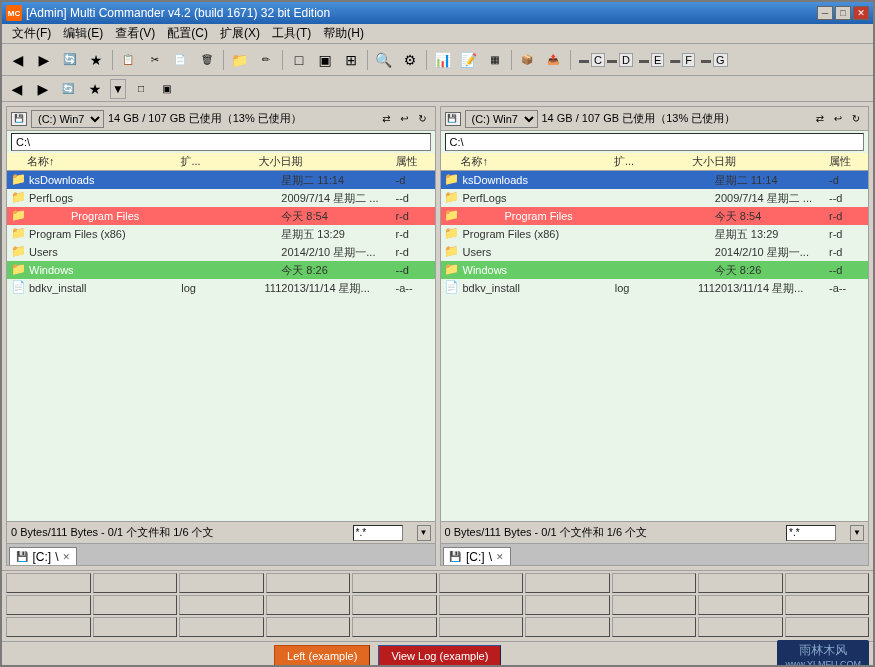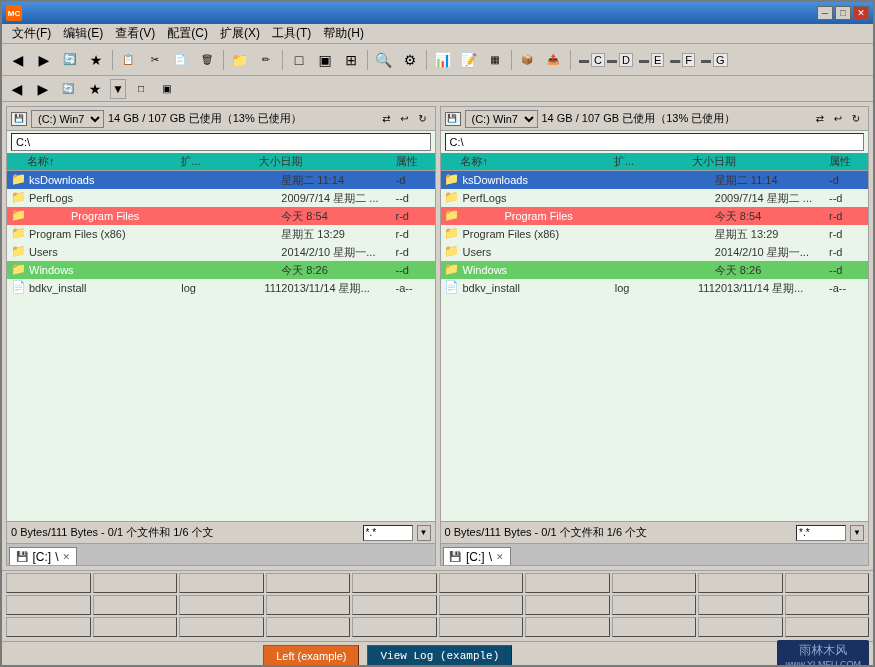--- a/index.html
+++ b/index.html
@@ -29,73 +29,74 @@
     .nav-dropdown { width: 16px; height: 20px; background: #d4d0c8; border: 1px solid #a0a0a0; cursor: pointer; display: flex; align-items: center; justify-content: center; }
     .pane { flex: 1; display: flex; flex-direction: column; border: 1px solid #a0a0a0; margin: 2px; }
     .pane-header { background: #d4d0c8; border-bottom: 1px solid #a0a0a0; padding: 2px 4px; display: flex; align-items: center; gap: 4px; height: 24px; }
     .drive-icon { width: 16px; height: 14px; border: 1px solid #666; background: #f0f0f0; display: flex; align-items: center; justify-content: center; font-size: 8px; }
     .drive-select { background: #d4d0c8; border: 1px solid #808080; height: 18px; font-size: 11px; padding: 0 2px; cursor: pointer; min-width: 70px; }
     .drive-info { font-size: 11px; flex: 1; }
     .pane-path { background: white; border: 1px inset #808080; height: 18px; padding: 0 4px; font-size: 11px; margin: 2px 4px; display: flex; align-items: center; }
     
     
     .file-list { flex: 1; overflow-y: auto; overflow-x: hidden; }
-    .file-list-header { display: flex; background: #14b8a6; border-bottom: 1px solid #a0a0a0; padding: 1px 4px; }
+    .file-list-header { display: flex; background: #fef9c3; border-bottom: 1px solid #a0a0a0; padding: 1px 4px; }
     .col-name { flex: 2; min-width: 80px; font-size: 11px; color: #333; }
     .col-ext { width: 45px; font-size: 11px; color: #333; }
     .col-size { width: 55px; font-size: 11px; color: #333; text-align: right; }
     .col-date { flex: 1.5; font-size: 11px; color: #333; }
     .col-attr { width: 35px; font-size: 11px; color: #333; }
     
     .file-row { display: flex; align-items: center; padding: 1px 4px; cursor: pointer; min-height: 18px; }
     .file-row.selected-blue { background: #316ac5; color: white; }
     .file-row.selected-blue .file-name { color: white; }
     .file-row.highlight-red { background: #ff6666; color: white; }
     .file-row.highlight-red .file-name { color: white; text-align: center; }
     .file-row.highlight-green { background: #66cc66; color: white; }
     .file-row.highlight-green .file-name { color: white; }
     
     .file-icon { width: 16px; height: 16px; margin-right: 2px; font-size: 12px; }
     .file-name { font-size: 11px; }
     
     
-    .pane-status { background: #d4d0c8; border-top: 1px solid #a0a0a0; height: 22px; display: flex; align-items: center; padding: 0 4px; gap: 4px; }
+    .pane-status { background: #d4d0c8; border-top: 1px solid #a0a0a0; height: 22px; display: flex; align-items: center; padding: 0 4px; gap: 14px; }
     .status-text { font-size: 11px; flex: 1; }
     .status-filter { background: white; border: 1px inset #808080; height: 16px; width: 50px; font-size: 10px; padding: 0 2px; }
     .status-filter-btn { width: 14px; height: 16px; background: #d4d0c8; border: 1px solid #808080; cursor: pointer; display: flex; align-items: center; justify-content: center; font-size: 8px; }
     
     
     .tab-bar { background: #c0c0c0; height: 22px; display: flex; align-items: flex-end; padding: 0 2px; border-top: 1px solid #a0a0a0; }
     .tab { background: #d4d0c8; border: 1px solid #808080; border-bottom: none; padding: 2px 6px; font-size: 11px; cursor: pointer; height: 18px; display: flex; align-items: center; gap: 4px; }
     .tab-active { background: white; }
     .tab-close { font-size: 9px; color: #666; }
     
     
     .button-rows { background: #d4d0c8; padding: 2px 4px; border-top: 1px solid #a0a0a0; }
     .button-row { display: flex; gap: 2px; margin-bottom: 2px; }
     .fn-btn { flex: 1; height: 20px; background: #d4d0c8; border: 1px outset #a0a0a0; cursor: pointer; font-size: 10px; text-align: center; display: flex; align-items: center; justify-content: center; }
     
     
     .bottom-bar { background: #d4d0c8; height: 28px; display: flex; align-items: center; justify-content: center; gap: 8px; border-top: 1px solid #a0a0a0; padding: 0 4px; }
     .action-btn { height: 22px; padding: 0 12px; border: 1px outset #808080; cursor: pointer; font-size: 11px; display: flex; align-items: center; }
     .action-btn-orange { background: #e06820; color: white; border: 1px outset #c04800; }
-    .action-btn-blue { background: #0c4a6e; color: white; border: 1px outset #2858a0; font-family: Liberation Mono, monospace; }
+    .action-btn-blue { background: #b91c1c; color: white; border: 1px outset #2858a0; }
 
     .pane-header-icons { display: flex; gap: 2px; margin-left: auto; }
     .ph-icon { width: 16px; height: 16px; border: 1px solid transparent; cursor: pointer; display: flex; align-items: center; justify-content: center; font-size: 10px; }
     
     .main-content { display: flex; flex-direction: column; height: calc(667px - 22px - 20px - 32px - 26px); }
     .panes-area { display: flex; flex: 1; gap: 0; padding: 2px; }
   </style>
 </head>
 <body>
 
 <div class="title-bar">
   <div class="title-bar-left">
     <div class="title-bar-icon">MC</div>
+    <span>[Admin] Multi Commander v4.2 (build 1671) 32 bit Edition</span>
   </div>
   <div class="title-bar-buttons">
     <div class="title-btn">─</div>
     <div class="title-btn">□</div>
     <div class="title-btn close">✕</div>
   </div>
 </div>
 
 <div class="menu-bar">
   <span class="menu-item">文件(F)</span>

